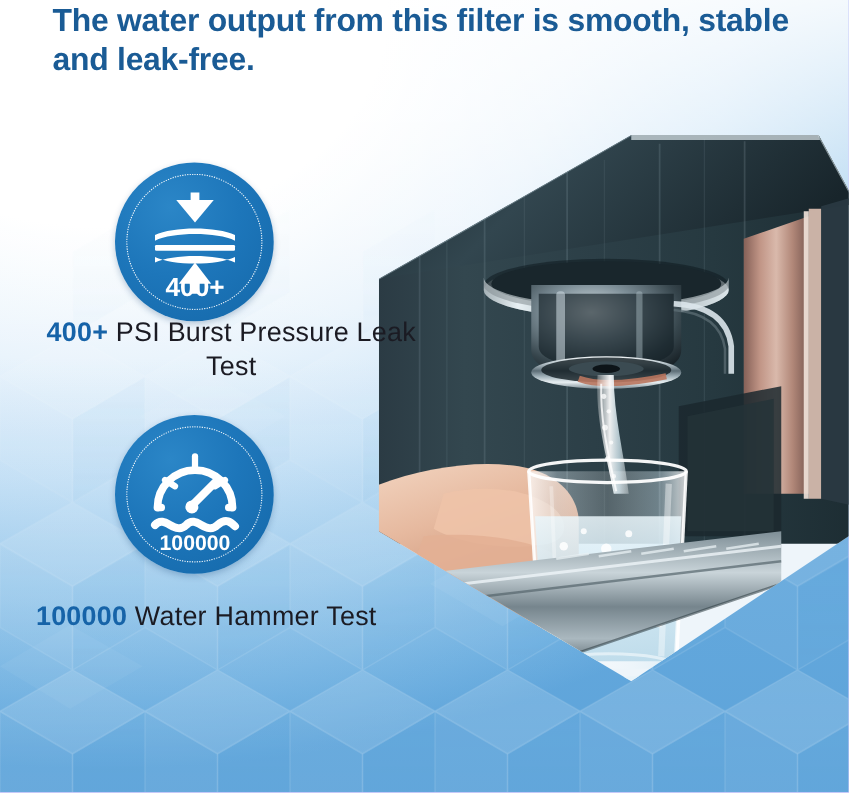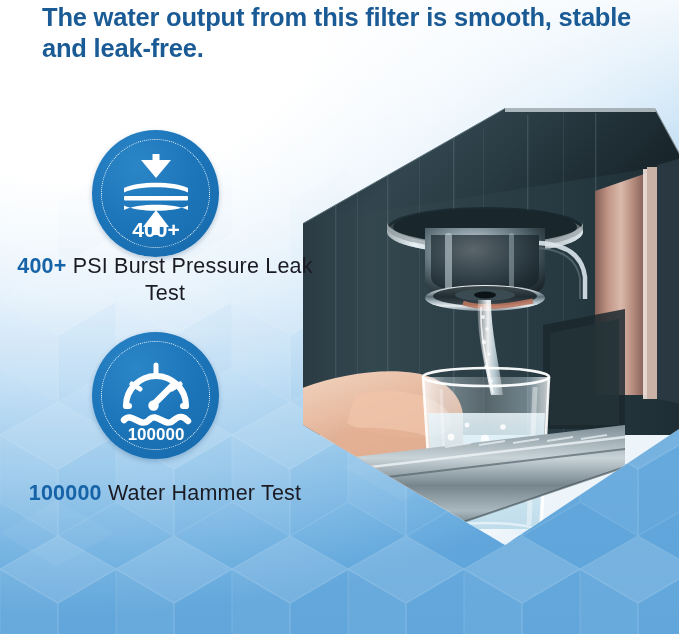--- a/index.html
+++ b/index.html
@@ -46,21 +46,21 @@
   }
   .badge-1{left:92px;top:130px;}
   .badge-2{left:92px;top:332px;}
   .badge svg{position:relative;z-index:2;}
 
   .cap{
     position:absolute;width:300px;left:15px;text-align:center;
     font-size:21.5px;line-height:27px;color:#1b1b23;letter-spacing:0.2px;
   }
   .cap .num{color:#1663a8;font-weight:bold;}
-  .cap-1{top:253px;}
+  .cap-1{top:253px;margin-left:20px;}
   .cap-2{top:480px;}
 </style>
 </head>
 <body>
 
 <div id="stage">
 
   <div class="bg-base"></div>
 
   <svg class="bg-hex" width="679" height="634" viewBox="0 0 679 634">

